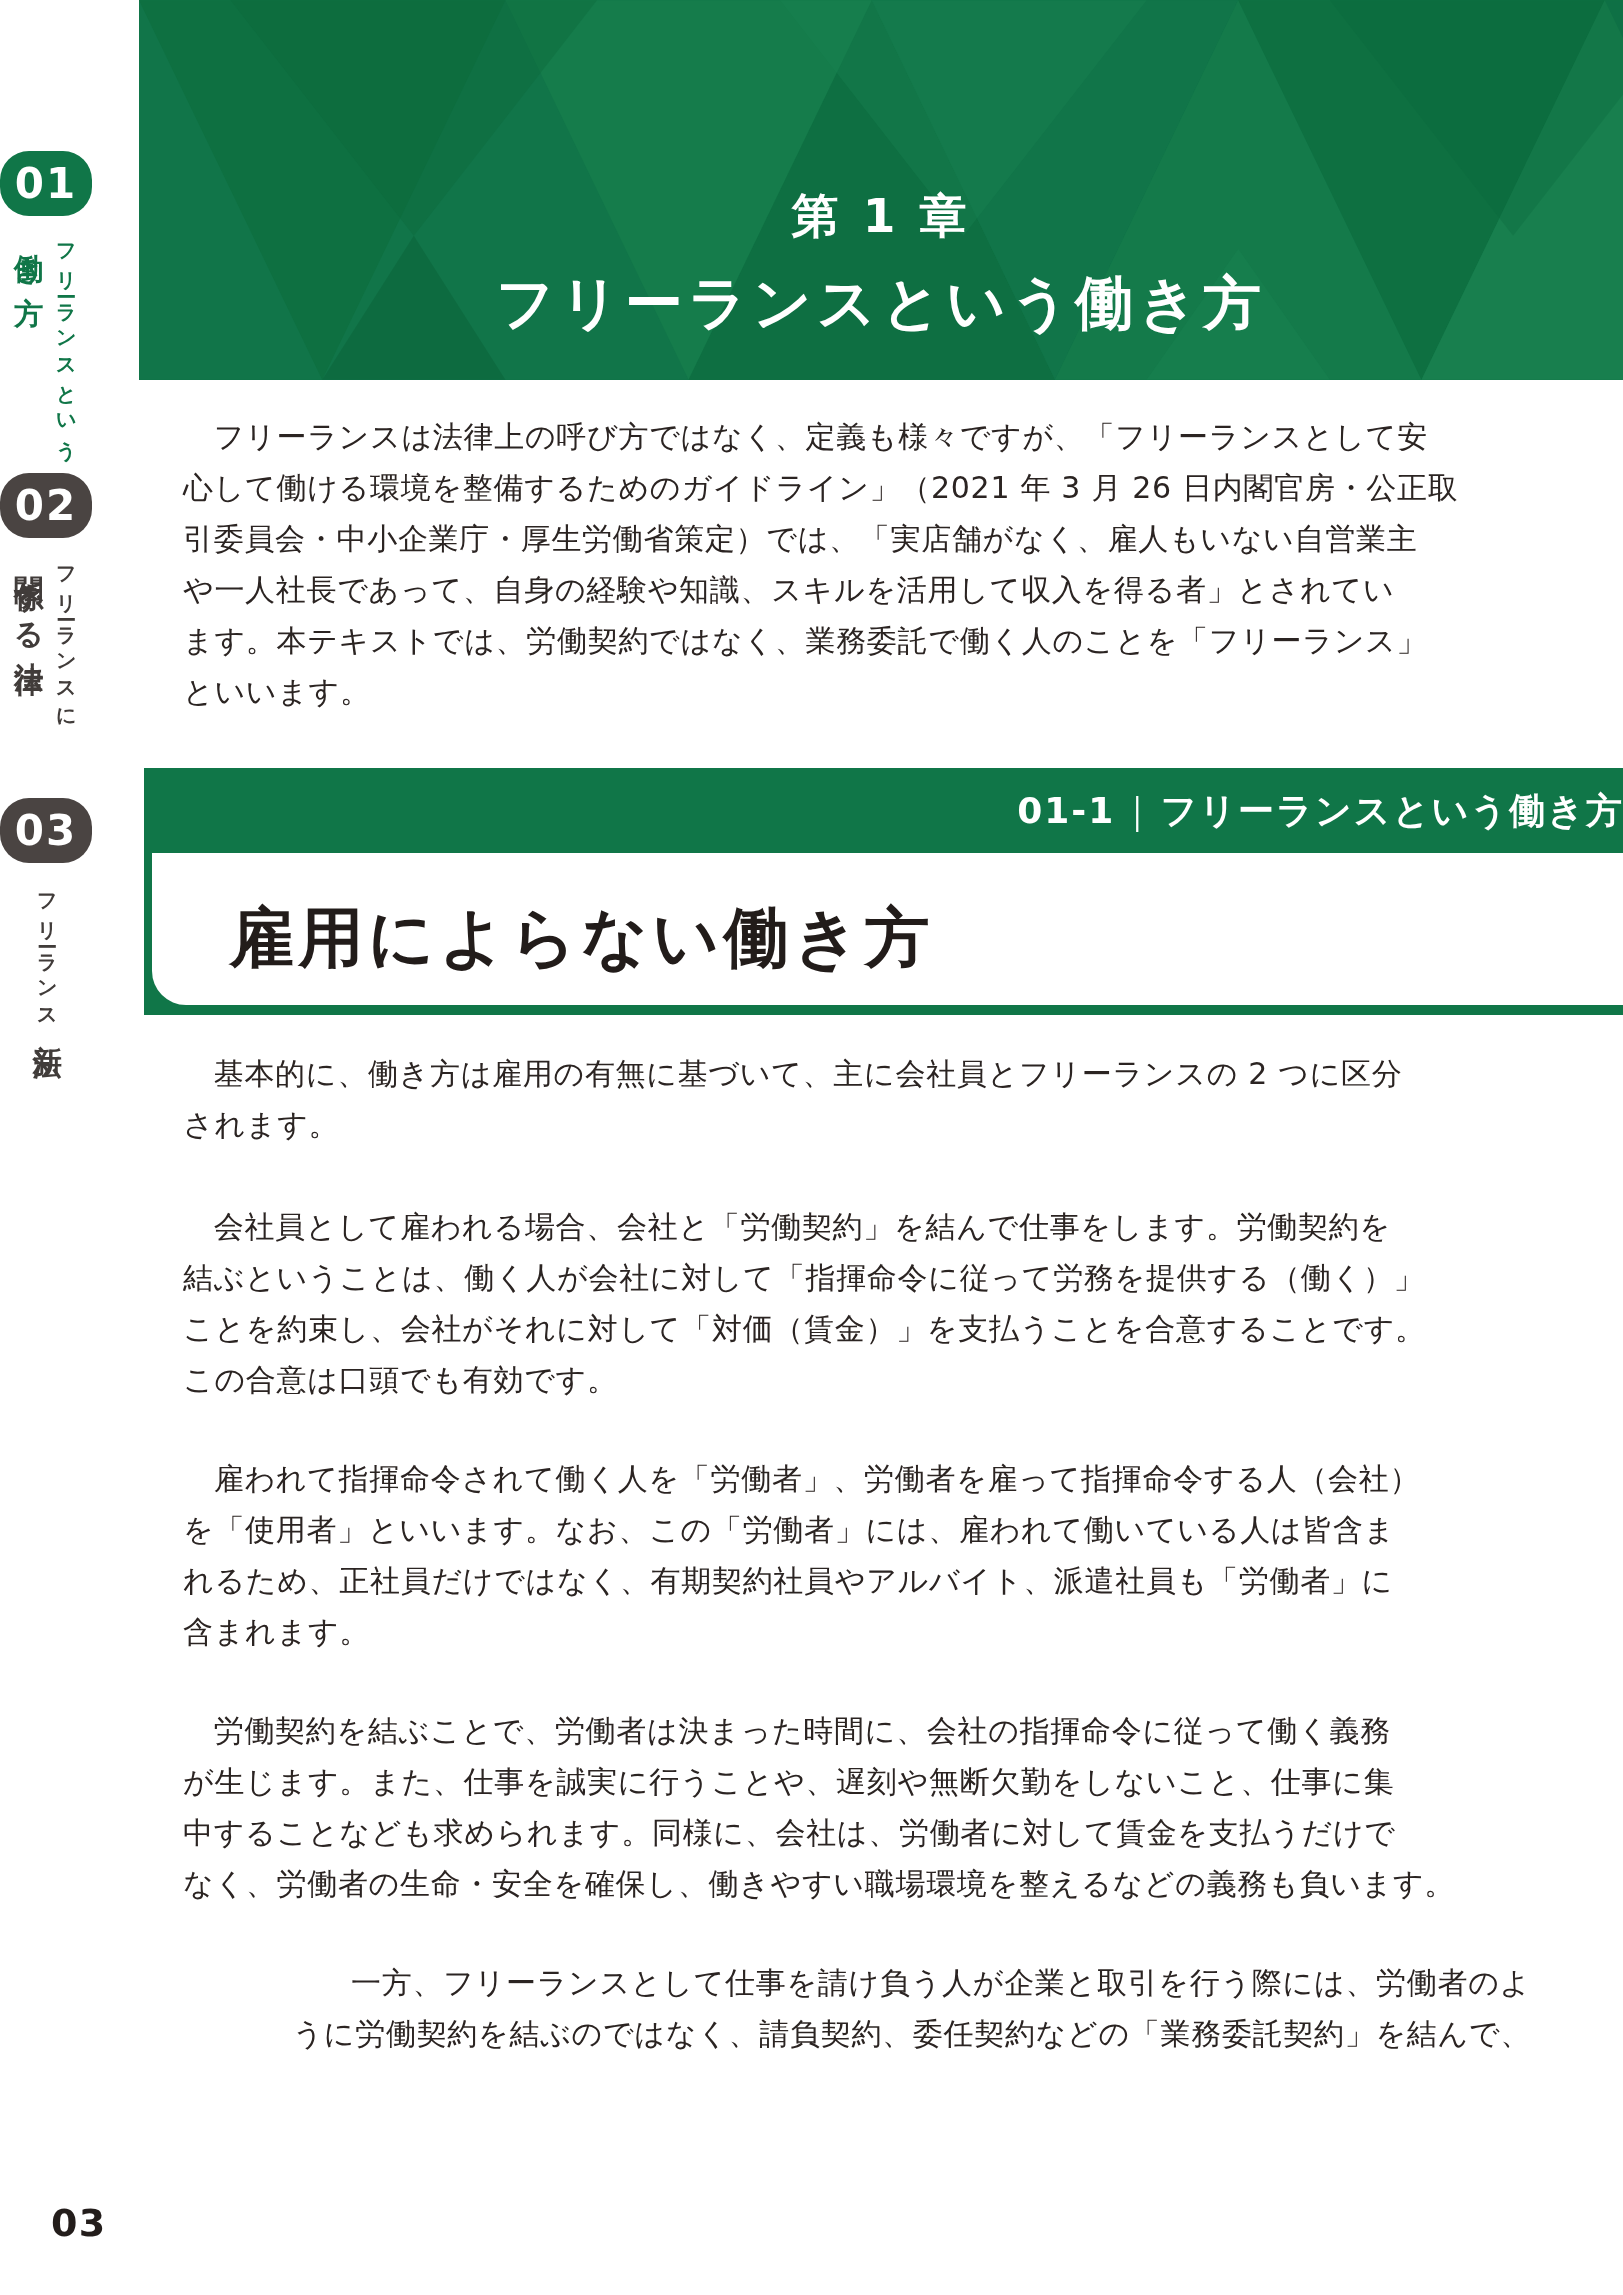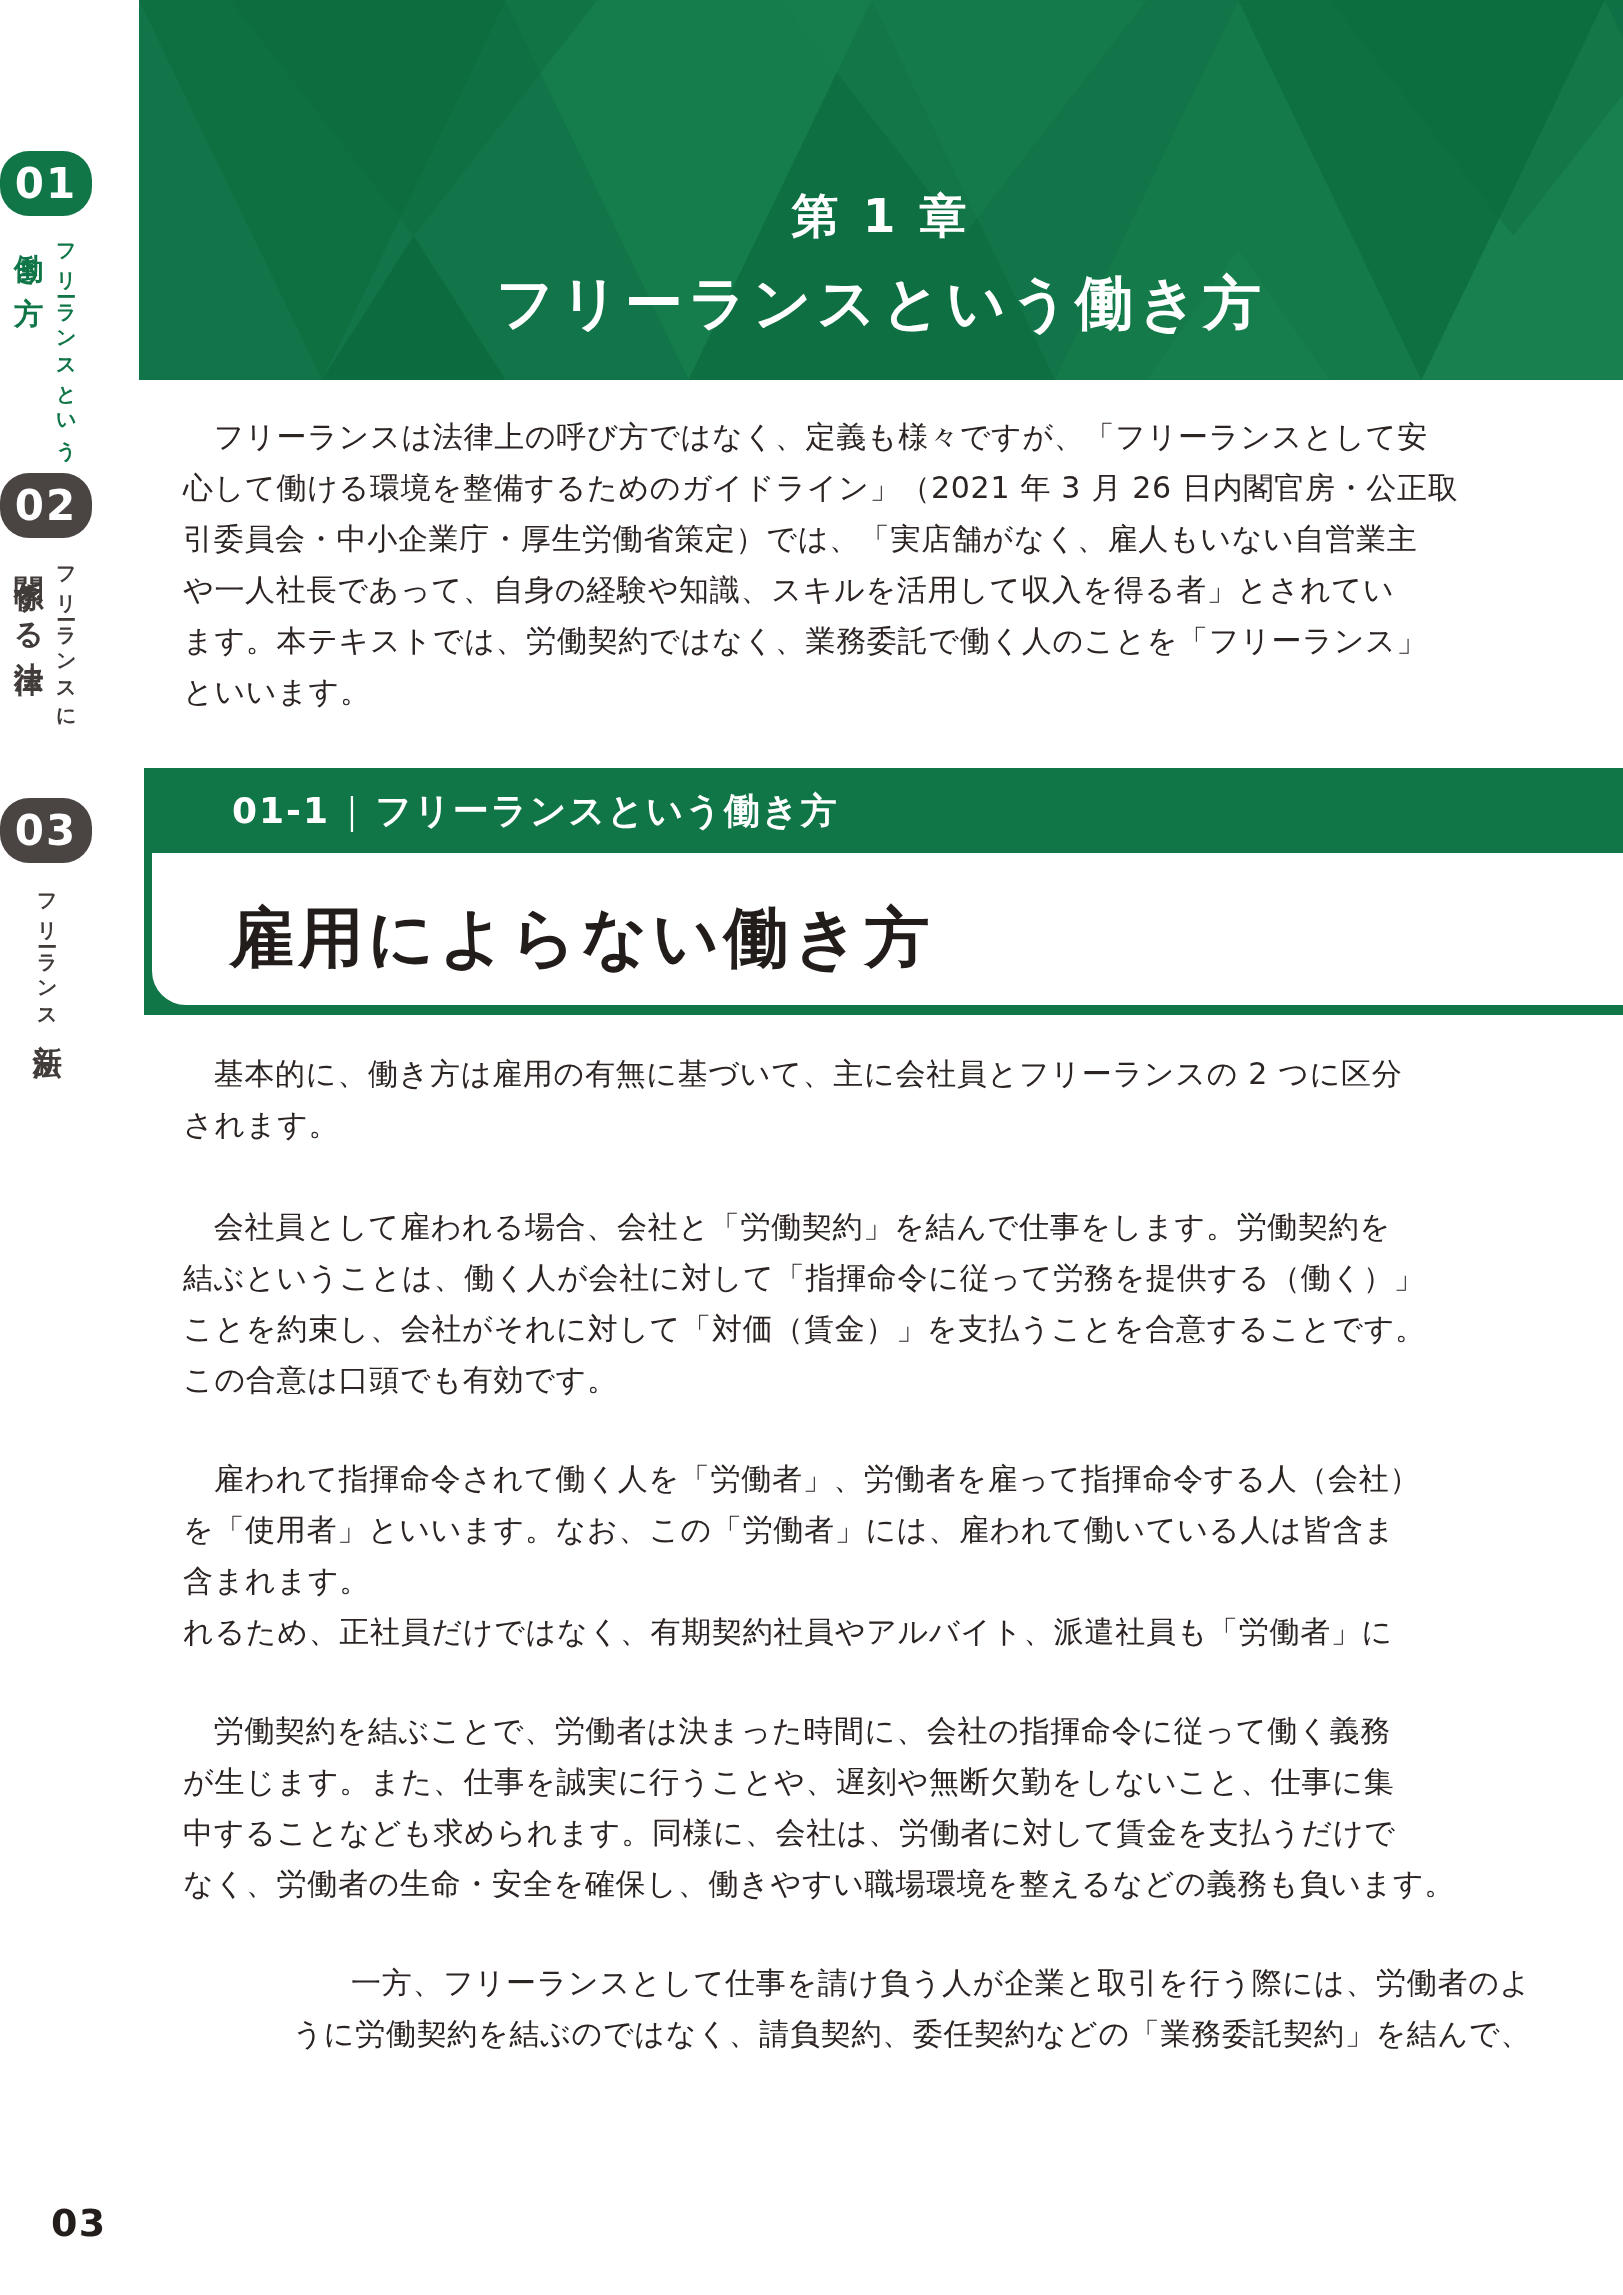--- a/index.html
+++ b/index.html
@@ -34,20 +34,21 @@
   .vlabel .col-large{font-size:29.4px;letter-spacing:4.6px;}
   .vlabel .seg-small{font-size:20px;letter-spacing:4.6px;}
   .vlabel .seg-large{font-size:29.4px;letter-spacing:4.6px;}
   #label01{left:10.5px;top:230px;color:#107648;}
   #label02{left:10.5px;top:553px;color:#413c3a;}
   #label03{left:29px;top:880px;color:#413c3a;}
   
   .section-block{
     position:absolute;left:144px;top:768px;width:1480px;height:247px;
     background:#107648;
+    text-align:right;
   }
   .section-bar{
     position:absolute;left:0;top:0;width:100%;height:85px;
     color:#ffffff;font-weight:bold;font-size:36px;line-height:85px;
     letter-spacing:2px;
   }
   .section-bar-inner{padding-left:88px;}
   .section-divider{display:inline-block;margin:0 3.9px;font-weight:normal;}
   .section-white{
     position:absolute;left:7.9px;top:85px;right:0;bottom:10.5px;
@@ -144,22 +145,22 @@
 <div id="p3" class="para">
   <div class="text-line">　会社員として雇われる場合、会社と「労働契約」を結んで仕事をします。労働契約を</div>
   <div class="text-line">結ぶということは、働く人が会社に対して「指揮命令に従って労務を提供する（働く）」</div>
   <div class="text-line">ことを約束し、会社がそれに対して「対価（賃金）」を支払うことを合意することです。</div>
   <div class="text-line">この合意は口頭でも有効です。</div>
 </div>
 
 <div id="p4" class="para">
   <div class="text-line">　雇われて指揮命令されて働く人を「労働者」、労働者を雇って指揮命令する人（会社）</div>
   <div class="text-line">を「使用者」といいます。なお、この「労働者」には、雇われて働いている人は皆含ま</div>
+  <div class="text-line">れるため、正社員だけではなく、有期契約社員やアルバイト、派遣社員も「労働者」に</div>
   <div class="text-line">含まれます。</div>
-  <div class="text-line">れるため、正社員だけではなく、有期契約社員やアルバイト、派遣社員も「労働者」に</div>
 </div>
 
 <div id="p5" class="para">
   <div class="text-line">　労働契約を結ぶことで、労働者は決まった時間に、会社の指揮命令に従って働く義務</div>
   <div class="text-line">が生じます。また、仕事を誠実に行うことや、遅刻や無断欠勤をしないこと、仕事に集</div>
   <div class="text-line">中することなども求められます。同様に、会社は、労働者に対して賃金を支払うだけで</div>
   <div class="text-line">なく、労働者の生命・安全を確保し、働きやすい職場環境を整えるなどの義務も負います。</div>
 </div>
 
 <div id="p6" class="para">

